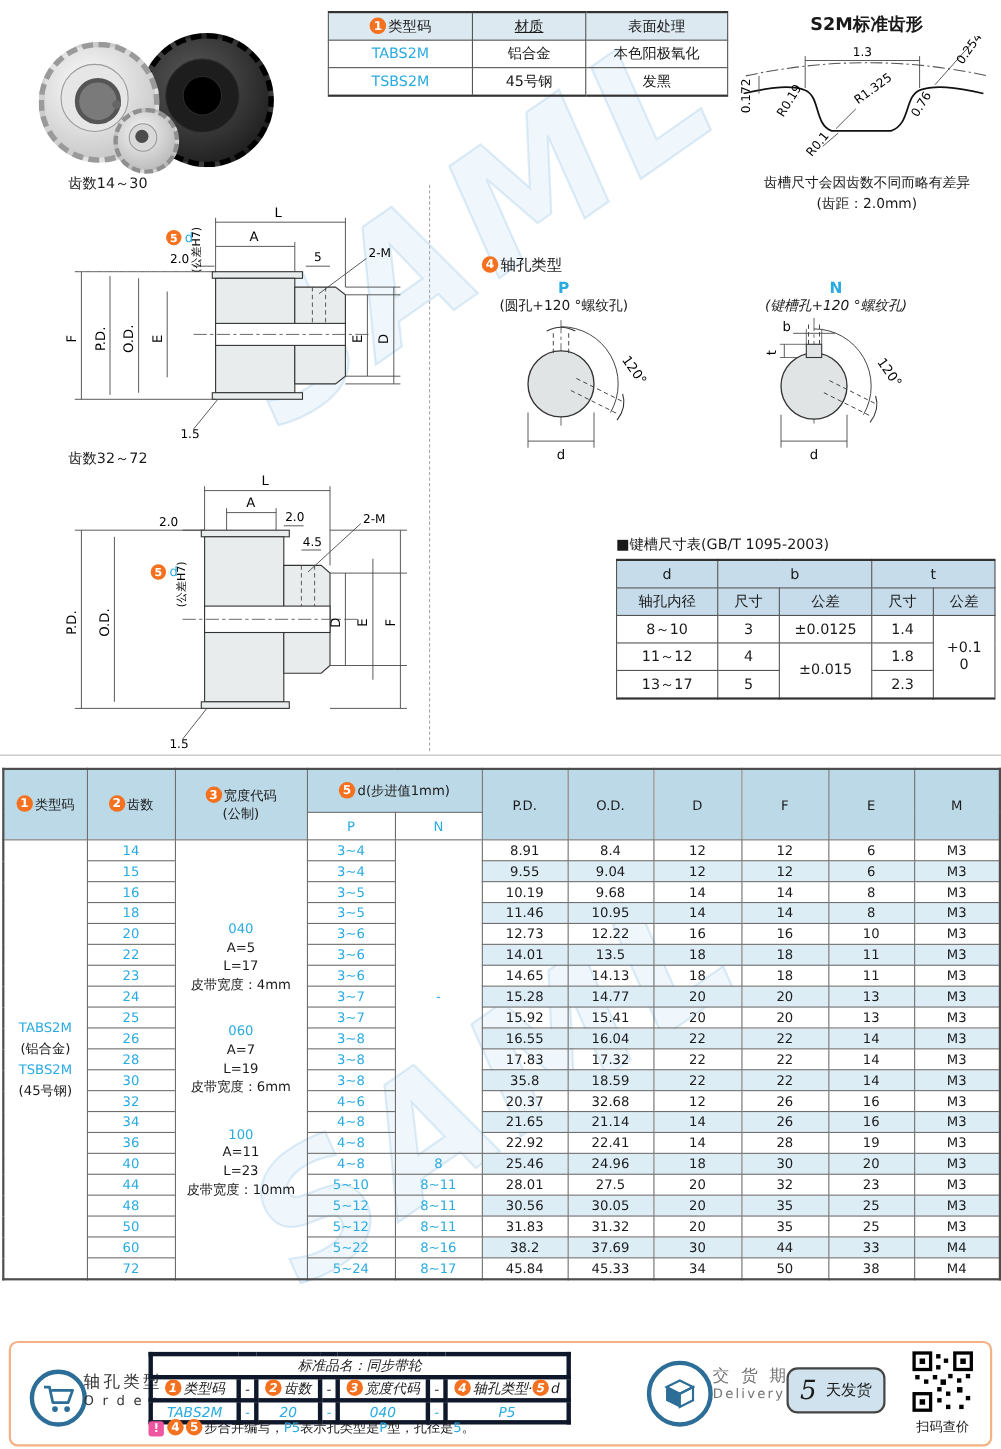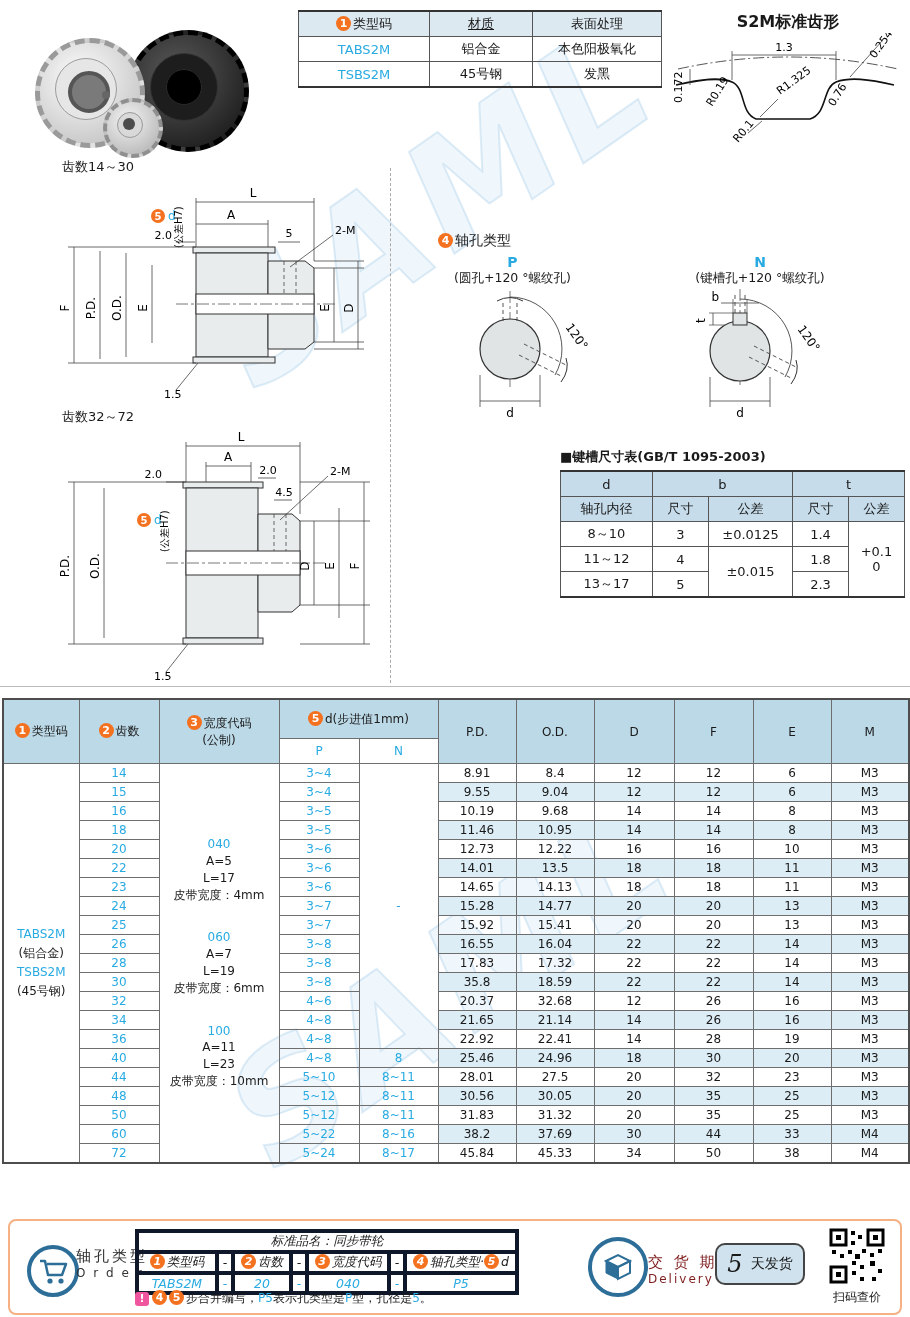--- a/index.html
+++ b/index.html
@@ -23,21 +23,21 @@
   .mat-table tr:last-child td{border-bottom:2px solid #333;}
   
   .tp-title{font-size:16px;font-weight:bold;text-align:center;}
   .tp-note{font-size:12.5px;text-align:center;line-height:1.5;}
   
   .dwg-title{font-size:13px;}
   svg text{font-family:"DejaVu Sans","Liberation Sans",sans-serif;}
   .vdash{position:absolute;border-left:1px dashed #aaa;width:0;}
   .hline{position:absolute;border-top:1px solid #bbb;height:0;}
   
-  .kw-title{font-size:13px;font-weight:bold;}
+  .kw-title{font-size:13px;font-weight:normal;margin-top:38px;}
   .kw-table{border-collapse:collapse;font-size:13px;margin-top:4px;}
   .kw-table th,.kw-table td{border:1px solid #555;text-align:center;font-weight:normal;height:24px;padding:0;}
   .kw-table th{background:#c6dcea;}
   .kw-table{border-top:2px solid #333;border-bottom:2px solid #333;}
   
   .main{border-collapse:collapse;table-layout:fixed;width:906px;font-size:12px;border:2px solid #4d4d4d;}
   .main th,.main td{border:1px solid #6e6e6e;text-align:center;padding:0;overflow:hidden;font-weight:normal;}
   .main thead tr.r1 th{background:#bcd9e7;height:38px;}
   .main thead tr.r2 th{background:#fff;height:24px;}
   .main tbody td{height:18px;line-height:18px;}
@@ -118,20 +118,24 @@
       <line x1="110" y1="66" x2="92" y2="84" stroke="#444" stroke-width="0.8"></line>
       <line x1="80" y1="100" x2="94" y2="88" stroke="#444" stroke-width="0.8"></line>
       <text x="116" y="18" font-size="11" text-anchor="middle">1.3</text>
       <text x="207" y="26" font-size="11" transform="rotate(-55 207 26)">0.254</text>
       <text x="112" y="62" font-size="11" transform="rotate(-36 112 62)">R1.325</text>
       <text x="44" y="74" font-size="11" transform="rotate(-58 44 74)">R0.19</text>
       <text x="166" y="74" font-size="11" transform="rotate(-58 166 74)">0.76</text>
       <text x="14" y="70" font-size="11" transform="rotate(-90 14 70)">0.172</text>
       <text x="70" y="110" font-size="11" transform="rotate(-50 70 110)">R0.1</text>
     </svg>
+    <div class="tp-note">
+      <div>齿槽尺寸会因齿数不同而略有差异</div>
+      <div>(齿距：2.0mm)</div>
+    </div>
   </div>
 
   <div class="dwg-title abs" style="left:62px;top:158px;">齿数14～30</div>
   <svg class="abs" style="left:48px;top:172px;" width="342" height="232" viewBox="0 0 342 232">
     <g stroke="#333" stroke-width="1" fill="#e8eced">
       <rect x="145" y="75" width="82" height="6"></rect>
       <rect x="148" y="81" width="72" height="104"></rect>
       <rect x="145" y="185" width="82" height="6"></rect>
       <path d="M220,89 L257,89 L266,96 L266,170 L257,177 L220,177 Z"></path>
       <rect x="148" y="122" width="118" height="20" fill="#fff"></rect>
@@ -259,21 +263,21 @@
       <path d="M95,10 A52,52 0 0 1 140,88" fill="none" stroke="#444" stroke-width="0.9"></path>
       <text x="150" y="40" font-size="12" transform="rotate(55 150 40)">120°</text>
       <line x1="65" y1="88" x2="65" y2="120" stroke="#444" stroke-width="0.8"></line>
       <line x1="125" y1="88" x2="125" y2="120" stroke="#444" stroke-width="0.8"></line>
       <line x1="65" y1="114" x2="125" y2="114" stroke="#444" stroke-width="0.8"></line>
       <text x="95" y="130" font-size="12" text-anchor="middle">d</text>
     </svg>
   </div>
   <div class="abs" style="left:625px;top:254px;width:270px;text-align:center;">
     <div class="cyan" style="font-size:14px;font-weight:bold;">N</div>
-    <div style="font-size:12.5px;">(键槽孔+120 °螺纹孔)</div>
+    <div style="font-size:12.5px;font-style:italic;">(键槽孔+120 °螺纹孔)</div>
     <svg width="270" height="135" viewBox="0 0 270 135">
       <line x1="115" y1="2" x2="115" y2="100" stroke="#555" stroke-width="0.8" stroke-dasharray="12 3 3 3"></line>
       <circle cx="115" cy="64" r="30" fill="#e0e4e4" stroke="#333" stroke-width="1.2"></circle>
       <rect x="108" y="26" width="14" height="12" fill="#e0e4e4" stroke="#333" stroke-width="1"></rect>
       <line x1="110" y1="8" x2="110" y2="26" stroke="#444" stroke-width="0.9" stroke-dasharray="4 3"></line>
       <line x1="120" y1="8" x2="120" y2="26" stroke="#444" stroke-width="0.9" stroke-dasharray="4 3"></line>
       <line x1="108" y1="26" x2="108" y2="12" stroke="#444" stroke-width="0.7"></line>
       <line x1="122" y1="26" x2="122" y2="12" stroke="#444" stroke-width="0.7"></line>
       <line x1="96" y1="16" x2="134" y2="16" stroke="#444" stroke-width="0.8"></line>
       <text x="94" y="14" font-size="12" text-anchor="end">b</text>
@@ -673,21 +677,21 @@
     <div class="abs" style="left:125px;top:69px;font-size:12px;">
       <span class="warn">!</span><span class="circle-num">4</span><span class="circle-num">5</span><span>步合并编写，</span><span class="cyan">P5</span><span>表示孔类型是</span><span class="cyan">P</span><span>型，孔径是</span><span class="cyan">5</span><span>。</span>
     </div>
     <div class="icon-circle" style="left:578px;top:16px;width:52px;height:52px;">
       <svg width="52" height="52" viewBox="0 0 52 52">
         <path d="M14,20 L26,14 L38,20 L26,26 Z" fill="none" stroke="#2c6e98" stroke-width="2"></path>
         <path d="M14,20 L14,32 L26,38 L26,26 Z" fill="#2c6e98" stroke="#2c6e98" stroke-width="1"></path>
         <path d="M38,20 L38,32 L26,38 L26,26 Z" fill="none" stroke="#2c6e98" stroke-width="2"></path>
       </svg>
     </div>
-    <div class="abs" style="left:638px;top:32px;color:#7f1d1d;">
+    <div class="abs" style="left:638px;top:20px;color:#737373;">
       <div class="lbl-cn">交 货 期</div>
       <div class="lbl-en">Delivery</div>
     </div>
     <div class="badge" style="left:705px;top:22px;width:86px;height:38px;">
       <span class="num">5</span>
       <span class="unit">天发货</span>
     </div>
     <div class="abs" style="left:818px;top:6px;">
       <svg width="58" height="58" viewBox="0 0 58 58">
         <rect x="0" y="0" width="58" height="58" fill="#fff"></rect>

